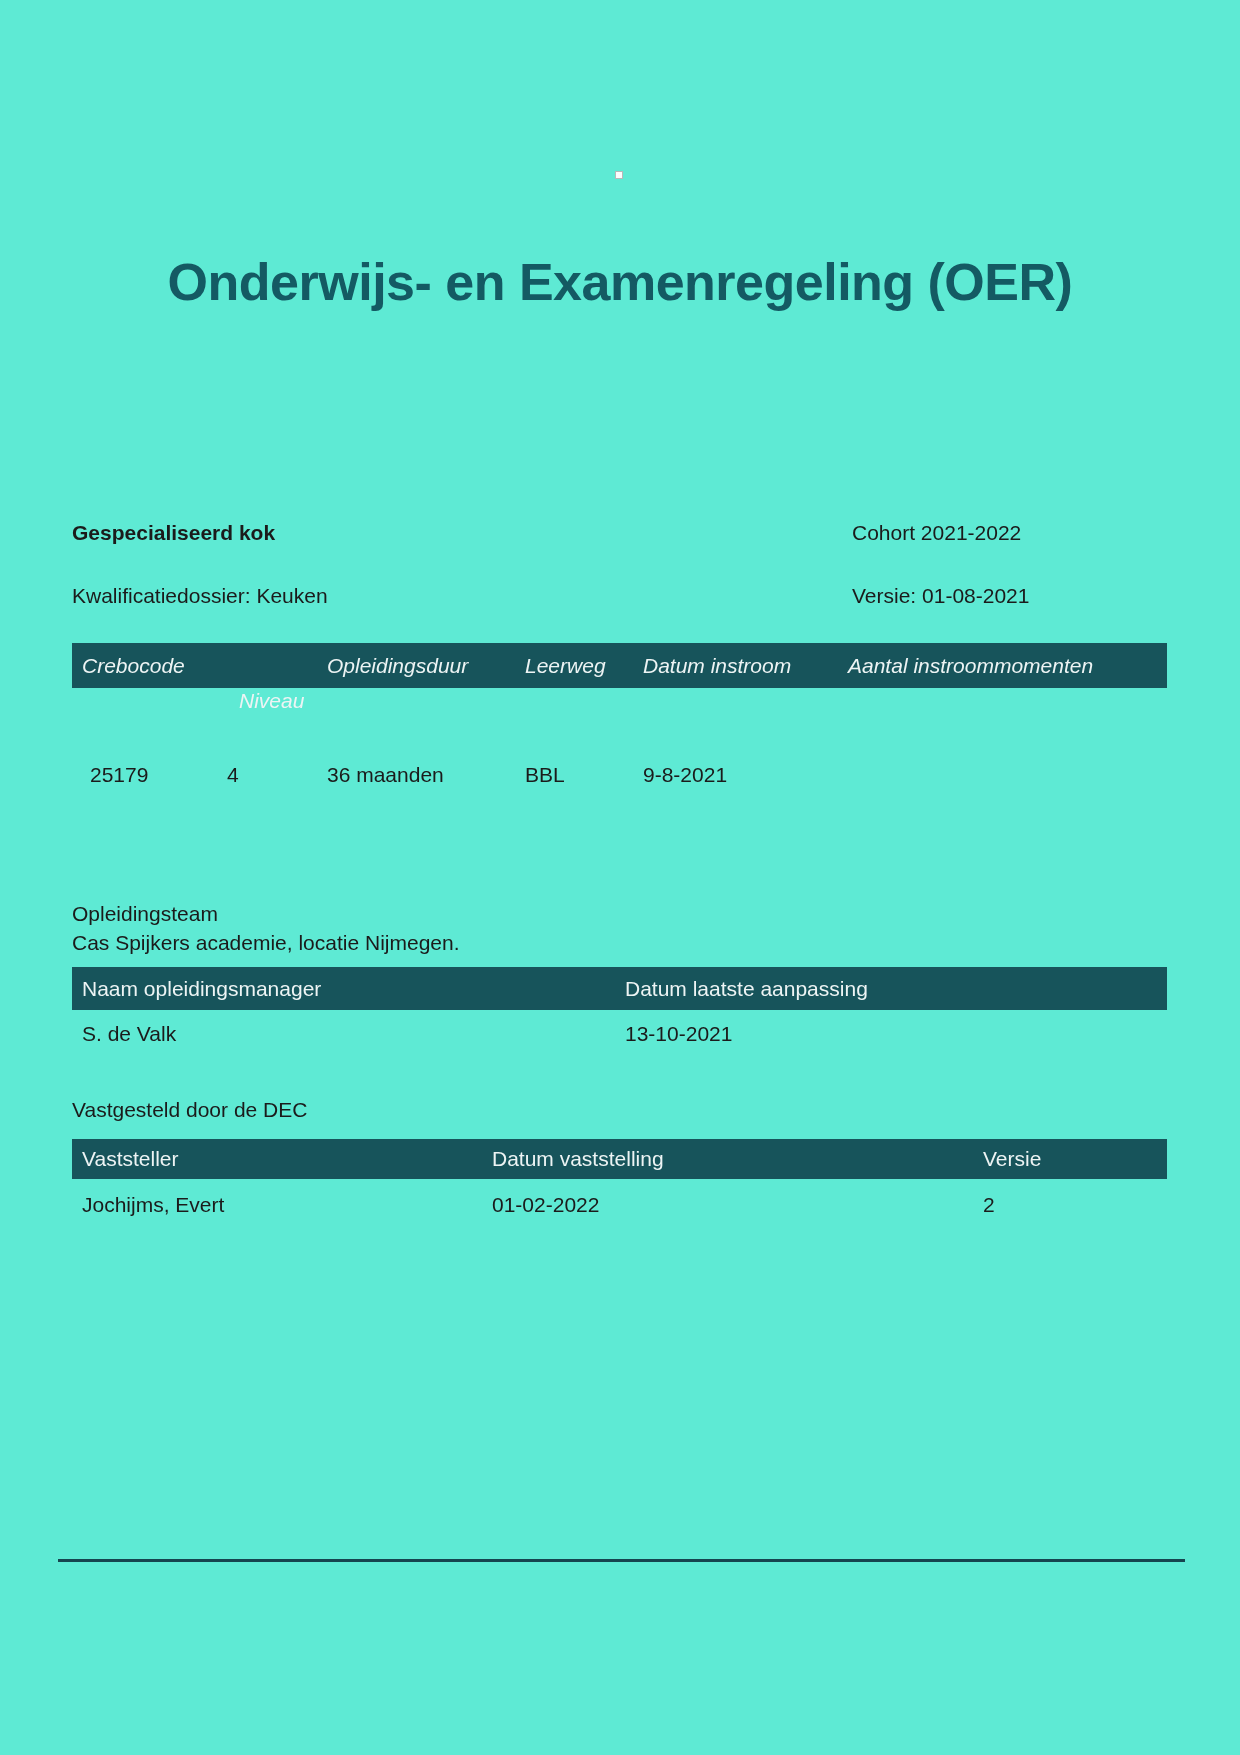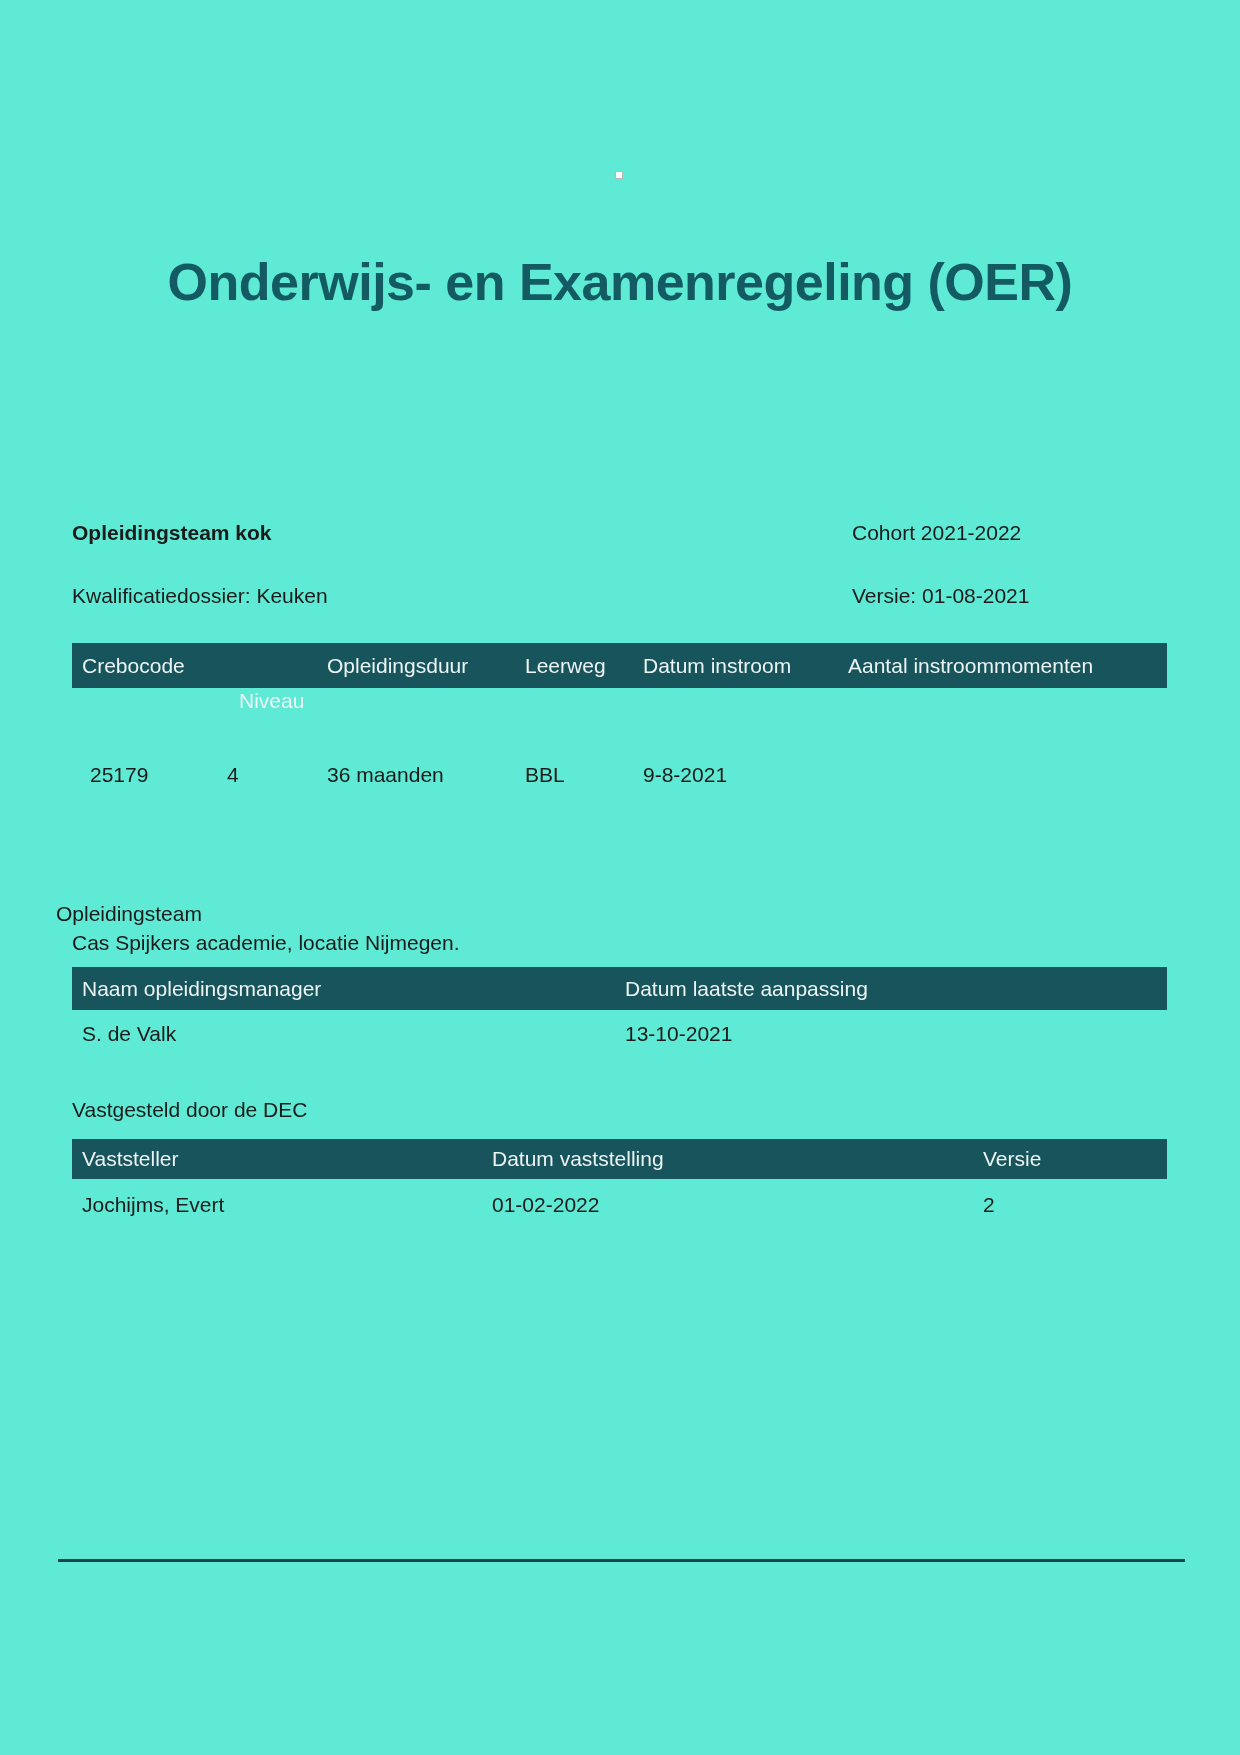--- a/index.html
+++ b/index.html
@@ -53,21 +53,21 @@
     font-size: 21px;
     white-space: nowrap;
   }
   .cell {
     position: absolute;
     font-size: 21px;
     line-height: 24px;
     white-space: nowrap;
     color: #1b1b1b;
   }
-  .band1 { top: 643px; height: 45px; line-height: 45px; }
+  .band1 { top: 643px; height: 45px; line-height: 45px; font-style: italic; }
   .band2 { top: 967px; height: 43px; line-height: 43px; }
   .band3 { top: 1139px; height: 40px; line-height: 40px; }
   .rule {
     position: absolute;
     left: 58px; top: 1559px;
     width: 1127px; height: 3px;
     background: var(--rule, #16454f);
   }
   
   .c1-1 { left: 82px; }  .c1-2 { left: 227px; } .c1-3 { left: 327px; text-align: right; }
@@ -83,21 +83,21 @@
 </style>
 </head>
 <body>
 
 <div class="page">
 
   <span class="img-placeholder"></span>
 
   <h1 class="doc-title">Onderwijs- en Examenregeling (OER)</h1>
 
-  <div class="t bold" style="left:72px; top:521px;">Opleidingsteam kok</div>
+  <div class="t bold" style="left:72px; top:521px;">Gespecialiseerd kok</div>
   <div class="t" style="left:852px; top:521px;">Cohort 2021-2022</div>
   <div class="t" style="left:72px; top:584px;">Kwalificatiedossier: Keuken</div>
   <div class="t" style="left:852px; top:584px;">Versie: 01-08-2021</div>
 
   <div class="band band1">
     <span class="hcell b1-1">Crebocode</span>
     <span class="hcell b1-2">Niveau</span>
     <span class="hcell b1-3">Opleidingsduur</span>
     <span class="hcell b1-4">Leerweg</span>
     <span class="hcell b1-5">Datum instroom</span>
@@ -106,21 +106,21 @@
 
   <div>
     <span class="cell c1-1" style="top:763px;margin-left:8px;">25179</span>
     <span class="cell c1-2" style="top:763px;">4</span>
     <span class="cell c1-3" style="top:763px;">36 maanden</span>
     <span class="cell c1-4" style="top:763px;">BBL</span>
     <span class="cell c1-5" style="top:763px;">9-8-2021</span>
     <span class="cell c1-6" style="top:763px;"></span>
   </div>
 
-  <div class="t" style="left:56px; top:902px;">Opleidingsteam</div>
+  <div class="t" style="left:72px; top:902px;">Opleidingsteam</div>
   <div class="t" style="left:72px; top:931px;">Cas Spijkers academie, locatie Nijmegen.</div>
 
   <div class="band band2">
     <span class="hcell b2-1">Naam opleidingsmanager</span>
     <span class="hcell b2-2">Datum laatste aanpassing</span>
   </div>
   <div>
     <span class="cell c2-1" style="top:1022px;">S. de Valk</span>
     <span class="cell c2-2" style="top:1022px;">13-10-2021</span>
   </div>

